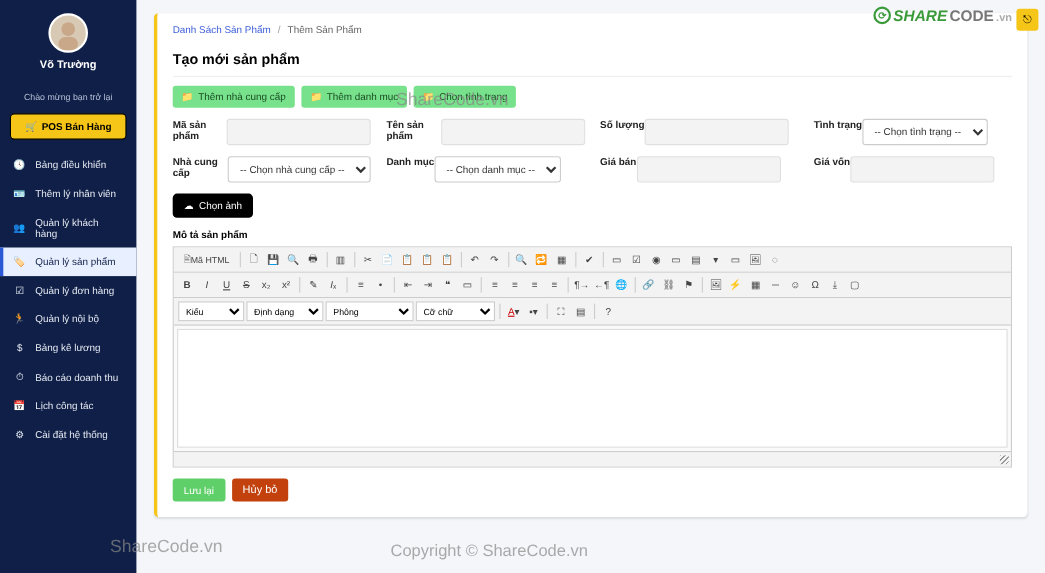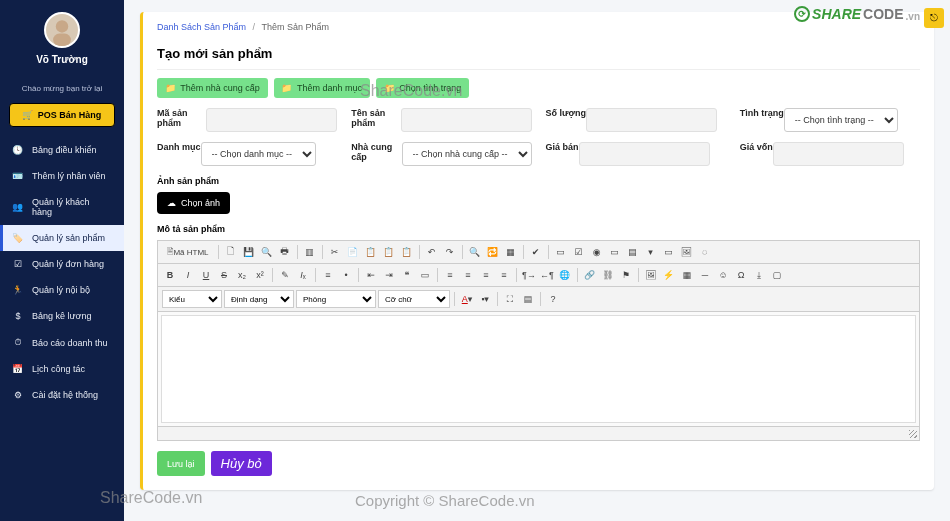--- a/index.html
+++ b/index.html
@@ -52,21 +52,21 @@
 .ed-btn { width: 16px; height: 16px; display: inline-flex; align-items: center; justify-content: center; font-size: 9px; color: #444; border: 1px solid transparent; cursor: pointer; }
 .ed-btn.wide { width: auto; padding: 0 4px; font-size: 8px; }
 .ed-sep { width: 1px; height: 14px; background: #ccc; margin: 0 2px; }
 .ed-select { height: 18px; font-size: 8px; border: 1px solid #ccc; background: #fff; padding: 0 2px; }
 .ed-body { background: #fff; height: 108px; border:1px solid #ddd; margin:3px; }
 .ed-footer { border-top: 1px solid #ccc; height: 14px; background: #f3f3f3; position: relative; }
 .ed-footer::after { content: ""; position: absolute; right: 2px; bottom: 2px; width: 8px; height: 8px; background: repeating-linear-gradient(135deg,#999,#999 1px,transparent 1px,transparent 3px); }
 
 .bottom-btns { margin-top: 10px; display: flex; gap: 6px; }
 .btn-save { background: #5fd069; color:#fff; border:none; border-radius:3px; padding:5px 10px; font-size:9px; cursor:pointer;}
-.btn-cancel { background: #6d28d9; color:#fff; border:none; border-radius:3px; padding:5px 10px; font-size:13px; cursor:pointer;font-style:italic;}
+.btn-cancel { background: #c2410c; color:#fff; border:none; border-radius:3px; padding:5px 10px; font-size:10px; cursor:pointer;}
 
 
 .wm { position: absolute; color: #888; font-size: 16px; font-weight: 500; opacity: 0.7; pointer-events: none; z-index: 10; }
 .wm.logo { top: 6px; right: 30px; font-size: 14px; font-weight: 700; opacity: 1; display:flex; align-items:center; gap:2px; }
 .wm.logo .share { color: #3a9a3a; font-style: italic; }
 .wm.logo .code { color: #777; }
 .wm.logo .vn { color: #aaa; font-size: 10px; margin-top:4px;}
 .wm.logo .ic { width:16px; height:16px; border-radius:50%; border:2px solid #3a9a3a; display:inline-flex; align-items:center; justify-content:center; color:#3a9a3a; font-size:9px;}
 </style>
 </head>
@@ -173,38 +173,37 @@
             <input type="text" style="">
           </div>
         <div class="form-col">
             <label>Tình trạng</label>
             <select><option>-- Chọn tình trạng --</option></select>
           </div>
       </div>
 
       <div class="form-row">
         <div class="form-col">
+            <label>Nhà cung cấp</label>
+            <select><option>-- Chọn nhà cung cấp --</option></select>
+          </div>
+        <div class="form-col">
             <label>Danh mục</label>
             <select><option>-- Chọn danh mục --</option></select>
           </div>
         <div class="form-col">
-            <label>Nhà cung cấp</label>
-            <select><option>-- Chọn nhà cung cấp --</option></select>
-          </div>
-        <div class="form-col">
             <label>Giá bán</label>
             <input type="text" style="">
           </div>
         <div class="form-col">
             <label>Giá vốn</label>
             <input type="text" style="">
           </div>
       </div>
 
-      <div class="section-label">Ảnh sản phẩm</div>
       <button class="choose-img-btn">
         <span>☁</span>
         <span>Chọn ảnh</span>
       </button>
 
       <div class="section-label">Mô tả sản phẩm</div>
 
       <div class="editor">
         <div class="ed-toolbar">
           <span class="ed-btn wide">

